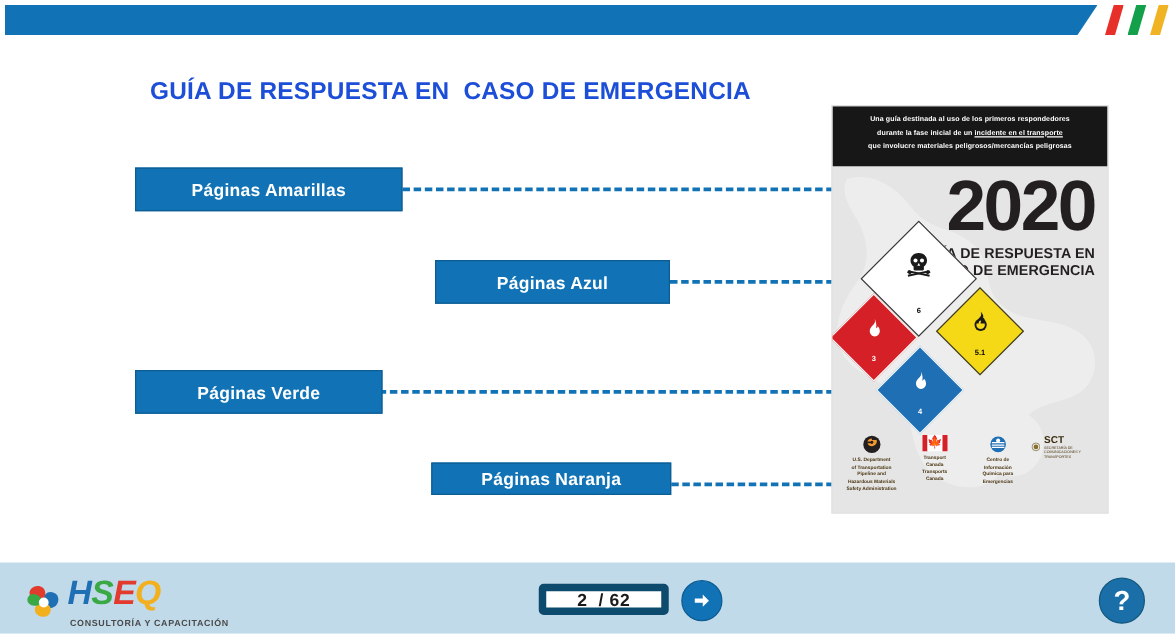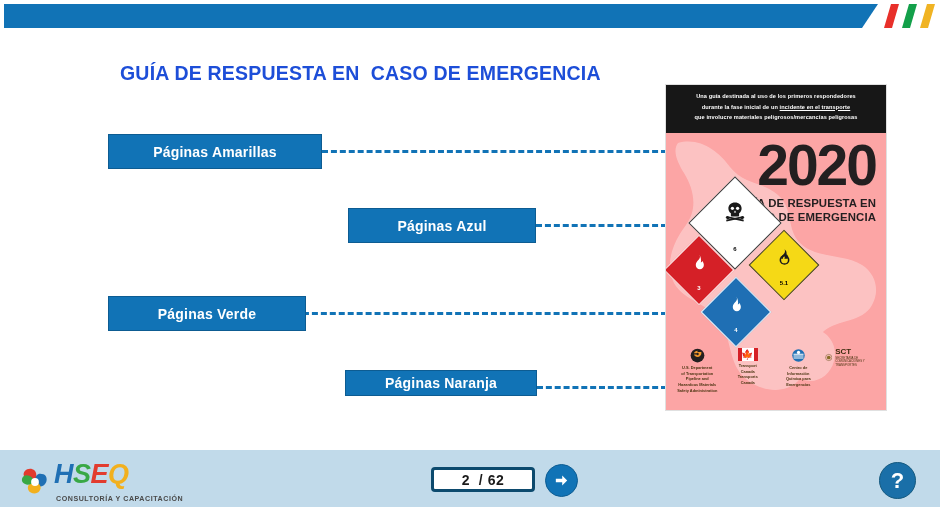--- a/index.html
+++ b/index.html
@@ -77,21 +77,21 @@
   .dash-amarillas { left: 322px; top: 150px; width: 345px; }
   .dash-azul      { left: 536px; top: 224px; width: 131px; }
   .dash-verde     { left: 294px; top: 312px; width: 373px; }
   .dash-naranja   { left: 537px; top: 386px; width: 130px; }
 
   
   .cover {
     position: absolute;
     left: 666px; top: 85px;
     width: 220px; height: 325px;
-    background: #fca5a5;
+    background: #e5e5e5;
     overflow: hidden;
     box-shadow: 0 0 0 1px #e0e0e0;
   }
   .cover-header {
     position: absolute;
     left: 0; top: 0;
     width: 100%; height: 48px;
     background: #171717;
     box-sizing: border-box;
     padding: 6px 8px 0 8px;
@@ -279,21 +279,21 @@
     letter-spacing: 0.55px;
     margin-top: 8px;
     margin-left: 2px;
   }
 
   .page-indicator {
     position: absolute;
     left: 431px; top: 467px;
     width: 104px; height: 25px;
     background: #ffffff;
-    border: 3px solid #0c4a6e;
+    border: 6px solid #0c4a6e;
     border-radius: 4px;
     display: flex;
     align-items: center;
     justify-content: center;
     font-size: 14px;
     font-weight: bold;
     color: #1a1a1a;
     letter-spacing: 0.5px;
     box-sizing: border-box;
     white-space: pre;

